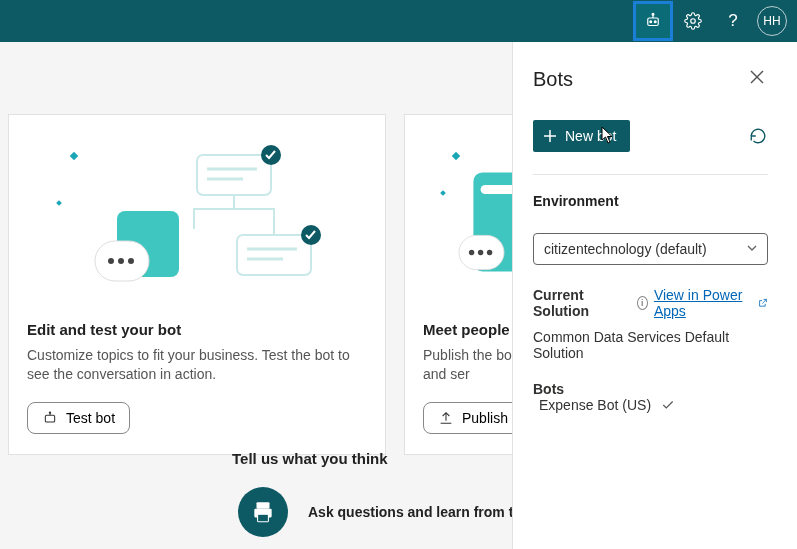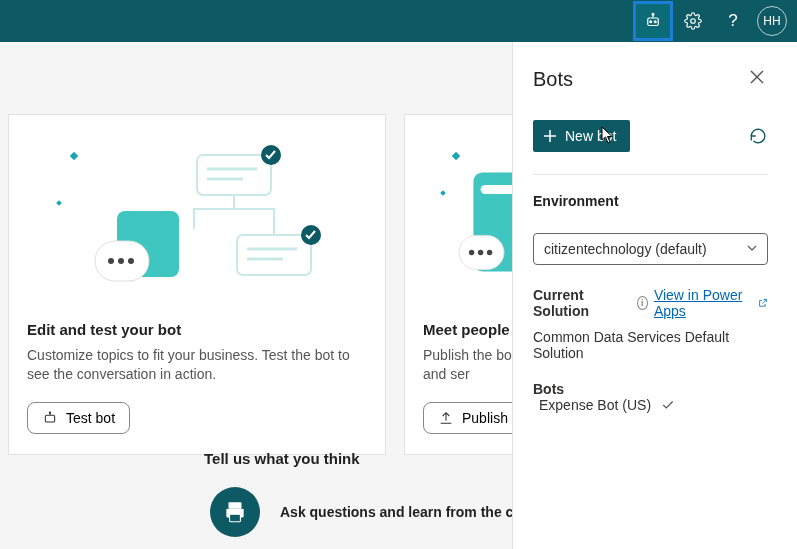--- a/index.html
+++ b/index.html
@@ -72,21 +72,21 @@
     padding: 7px 14px;
     font-size: 14px;
     border-radius: 8px;
     display: flex;
     align-items: center;
     gap: 8px;
     cursor: pointer;
   }
   .feedback {
     position: absolute;
-    left: 188px;
+    left: 216px;
     top: 450px;
     width: 560px;
   }
   .feedback-title { font-size: 15px; font-weight: 600; color:#222; margin-bottom: 20px; margin-left: 16px; }
   .feedback-row { display: flex; gap: 20px; align-items: center; }
   .fb-icon {
     width: 50px; height: 50px; border-radius: 50%;
     background: #0e5a64; display: flex; align-items: center; justify-content: center;
     margin-left: 22px;
   }

